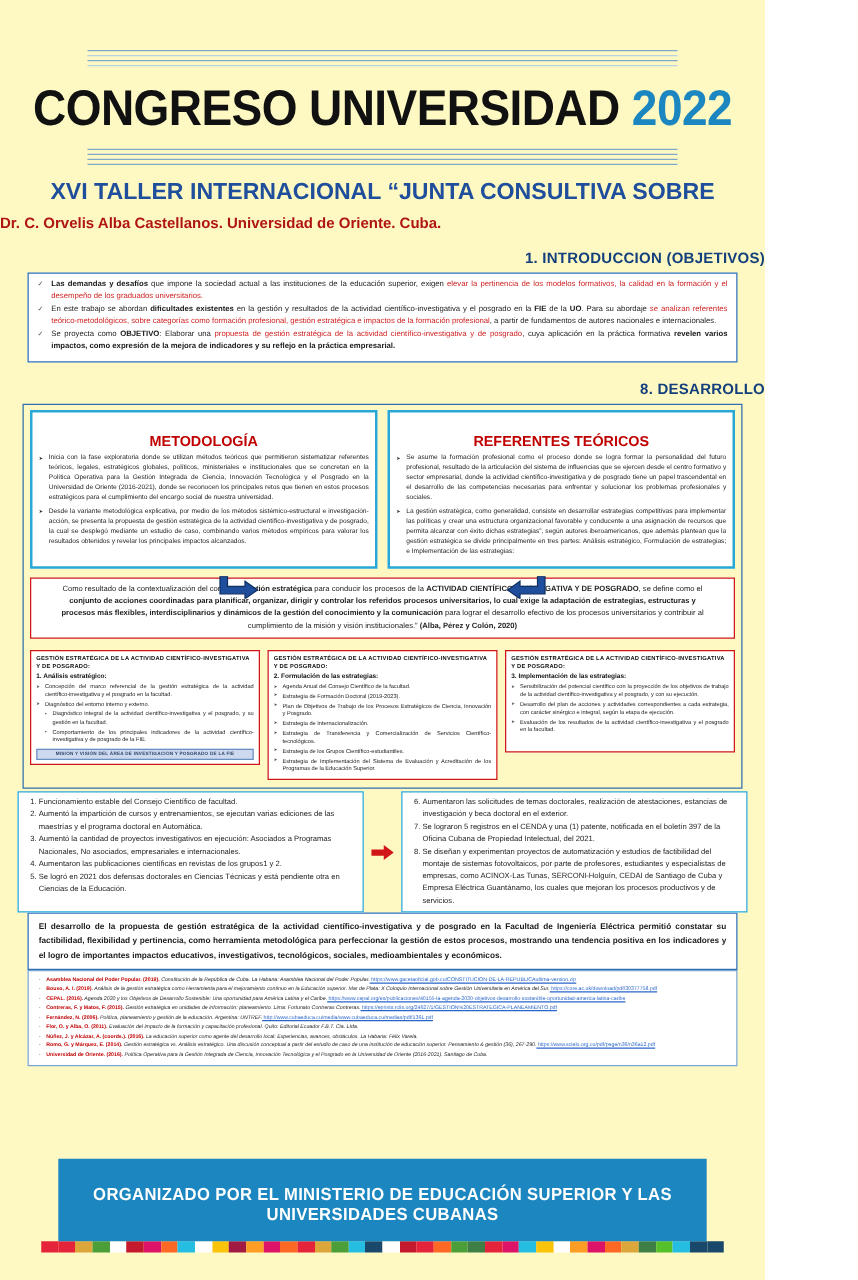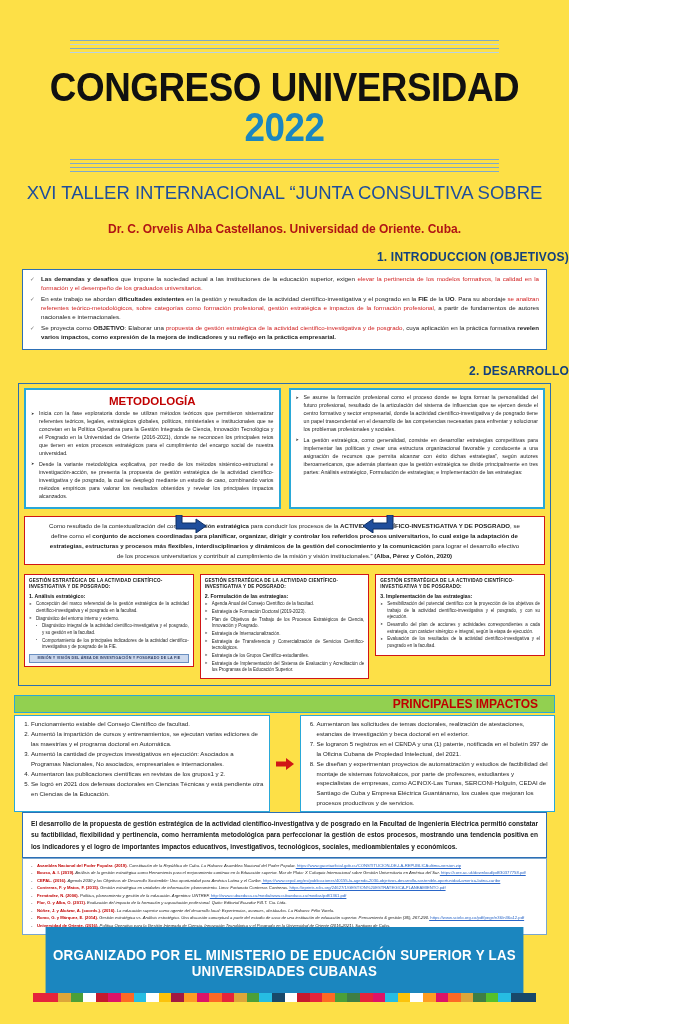--- a/index.html
+++ b/index.html
@@ -1,47 +1,47 @@
 <!DOCTYPE html>
 <html lang="es"><head>
 <meta charset="utf-8">
 <style>
   html,body{margin:0;padding:0;background:#ffffff;}
   body{
     width:686px;height:1024px;overflow:hidden;
     font-family:"Liberation Sans", sans-serif;
     color:#111;
   }
-  .poster{position:relative;width:569px;height:1024px;background:#fde047;}
+  .poster{position:relative;width:612px;height:1024px;background:#fef9c3;}
 
   
   .hdr-lines{margin:0 70px;padding-top:40px;}
   .hdr-lines .ln{height:1px;background:#7fa9c9;margin-bottom:3px;}
   .hdr-lines .ln.thin{background:#b9d2e4;}
   .congress{
     text-align:center;font-size:40px;line-height:1;font-weight:bold;
     letter-spacing:-0.5px;margin-top:14px;margin-bottom:12px;
     font-family:"Liberation Sans Narrow","Liberation Sans",sans-serif;
     transform:scaleX(0.92);transform-origin:center;
   }
   .congress .yr{color:#1b86bf;}
   .hdr-lines2{margin:0 70px;}
   .hdr-lines2 .ln{height:1px;background:#7fa9c9;margin-bottom:3px;}
 
   
   .title1{
-    color:#1f4e9c;font-weight:normal;font-size:18.5px;line-height:1.15;
+    color:#1f4e9c;font-weight:bold;font-size:18.5px;line-height:1.15;
     text-align:center;margin:10px 22px 0 22px;
   }
   .title2{
     color:#1a1a1a;font-weight:bold;font-size:15.5px;line-height:1.2;
     text-align:center;margin:8px 34px 0 34px;letter-spacing:0.2px;
   }
   .author{
-    color:#b01515;font-weight:bold;font-size:12px;text-align:center;margin-top:19px;
+    color:#b01515;font-weight:bold;font-size:12px;margin-top:8px;
   }
 
   
   .sec-h{
     text-align:right;color:#13407d;font-weight:bold;font-size:12px;
     margin:14px 0 5px 0;letter-spacing:.2px;
   }
 
   
   .box-blue{
@@ -56,21 +56,21 @@
   .r{color:#d02020;}
   .b{font-weight:bold;}
 
   
   .frame{
     margin:4px 18px 0 18px;border:1px solid #2e6fae;padding:4px 5px 6px 5px;
     position:relative;
   }
   .two-col{display:flex;gap:8px;}
   .cbox{
-    flex:1;border:2px solid #29a8d8;background:#fff;padding:4px 5px 4px 5px;
+    flex:1;border:2px solid #29a8d8;background:#fff;padding:17px 5px 4px 5px;
   }
   .cbox h3{
     margin:1px 0 3px 0;text-align:center;color:#c00000;font-size:11.5px;font-weight:bold;
   }
   .cbox li{
     list-style:none;position:relative;padding-left:8px;margin-bottom:3px;
     font-size:5.3px;line-height:1.5;text-align:justify;color:#1d1d1d;
   }
   .cbox li:before{content:"\27A4";position:absolute;left:0;top:0.5px;font-size:4px;color:#333;}
   .cbox ul{margin:0;padding:0;}
@@ -189,33 +189,34 @@
 
   <div class="sec-h">1. INTRODUCCION  (OBJETIVOS)</div>
   <div class="box-blue intro">
     <ul id="intro-list">
         <li><span class="b">Las demandas y desafíos</span><span> que impone la sociedad actual a las instituciones de la educación superior, exigen </span><span class="r">elevar la pertinencia de los modelos formativos, la calidad en la formación y el desempeño de los graduados universitarios.</span></li>
         <li><span>En este trabajo se abordan </span><span class="b">dificultades existentes</span><span> en la gestión y resultados de la actividad científico-investigativa y el posgrado en la </span><span class="b">FIE</span><span> de la </span><span class="b">UO</span><span>. Para su abordaje </span><span class="r">se analizan referentes teórico-metodológicos, sobre categorías como formación profesional, gestión estratégica e impactos de la formación profesional</span><span>, a partir de fundamentos de autores nacionales e internacionales.</span></li>
         <li><span>Se proyecta como </span><span class="b">OBJETIVO</span><span>: Elaborar una </span><span class="r">propuesta de gestión estratégica de la actividad científico-investigativa y de posgrado</span><span>, cuya aplicación en la práctica formativa </span><span class="b">revelen varios impactos, como expresión de la mejora de indicadores y su reflejo en la práctica empresarial.</span></li>
       </ul>
   </div>
 
-  <div class="sec-h">2. DESARROLLO</div>
+  <div class="sec-h">8. DESARROLLO</div>
 
   <div class="frame">
 
     <div class="two-col">
       <div class="cbox">
         <h3>METODOLOGÍA</h3>
         <ul id="metod-list">
             <li>Inicia con la fase exploratoria donde se utilizan métodos teóricos que permitieron sistematizar referentes teóricos, legales, estratégicos globales, políticos, ministeriales e institucionales que se concretan en la Política Operativa para la Gestión Integrada de Ciencia, Innovación Tecnológica y el Posgrado en la Universidad de Oriente (2016-2021), donde se reconocen los principales retos que tienen en estos procesos estratégicos para el cumplimiento del encargo social de nuestra universidad.</li>
             <li>Desde la variante metodológica explicativa, por medio de los métodos sistémico-estructural e investigación-acción, se presenta la propuesta de gestión estratégica de la actividad científico-investigativa y de posgrado, la cual se desplegó mediante un estudio de caso, combinando varios métodos empíricos para valorar los resultados obtenidos y revelar los principales impactos alcanzados.</li>
           </ul>
       </div>
       <div class="cbox">
+        <h3>REFERENTES TEÓRICOS</h3>
         <ul id="refs-list">
             <li>Se asume la formación profesional como el proceso donde se logra formar la personalidad del futuro profesional, resultado de la articulación del sistema de influencias que se ejercen desde el centro formativo y sector empresarial, donde la actividad científico-investigativa y de posgrado tiene un papel trascendental en el desarrollo de las competencias necesarias para enfrentar y solucionar los problemas profesionales y sociales.</li>
             <li>La gestión estratégica, como generalidad, consiste en desarrollar estrategias competitivas para implementar las políticas y crear una estructura organizacional favorable y conducente a una asignación de recursos que permita alcanzar con éxito dichas estrategias”, según autores iberoamericanos, que además plantean que la gestión estratégica se divide principalmente en tres partes: Análisis estratégico, Formulación de estrategias; e Implementación de las estrategias:</li>
           </ul>
       </div>
     </div>
 
     <div class="prop-wrap">
       <svg class="u-arrow" style="left:150px" viewBox="0 0 34 18">
         <path d="M2 0 L2 14 L22 14 L22 18 L32 11 L22 4 L22 8 L8 8 L8 0 Z" fill="#1f4e9c" stroke="#0f2f63" stroke-width="1"></path>
@@ -257,21 +258,20 @@
           <ul>
             <li>Sensibilización del potencial científico con la proyección de los objetivos de trabajo de la actividad científico-investigativa y el posgrado, y con su ejecución.</li>
             <li>Desarrollo del plan de acciones y actividades correspondientes a cada estrategia, con carácter sinérgico e integral, según la etapa de ejecución.</li>
             <li>Evaluación de los resultados de la actividad científico-investigativa y el posgrado en la facultad.</li>
           </ul>
         </div>
       </div>
 
   </div>
 
-  <div class="imp-title">PRINCIPALES IMPACTOS</div>
   <div class="imp-body">
     <div class="imp-col">
       <ol id="imp-left">
           <li>Funcionamiento estable del Consejo Científico de facultad.</li>
           <li>Aumentó la impartición de cursos y entrenamientos, se ejecutan varias ediciones de las maestrías y el programa doctoral en Automática.</li>
           <li>Aumentó la cantidad de proyectos investigativos en ejecución: Asociados a Programas Nacionales, No asociados, empresariales e internacionales.</li>
           <li>Aumentaron las publicaciones científicas en revistas de los grupos1 y 2.</li>
           <li>Se logró en 2021 dos defensas doctorales en Ciencias Técnicas y está pendiente otra en Ciencias de la Educación.</li>
         </ol>
     </div>

